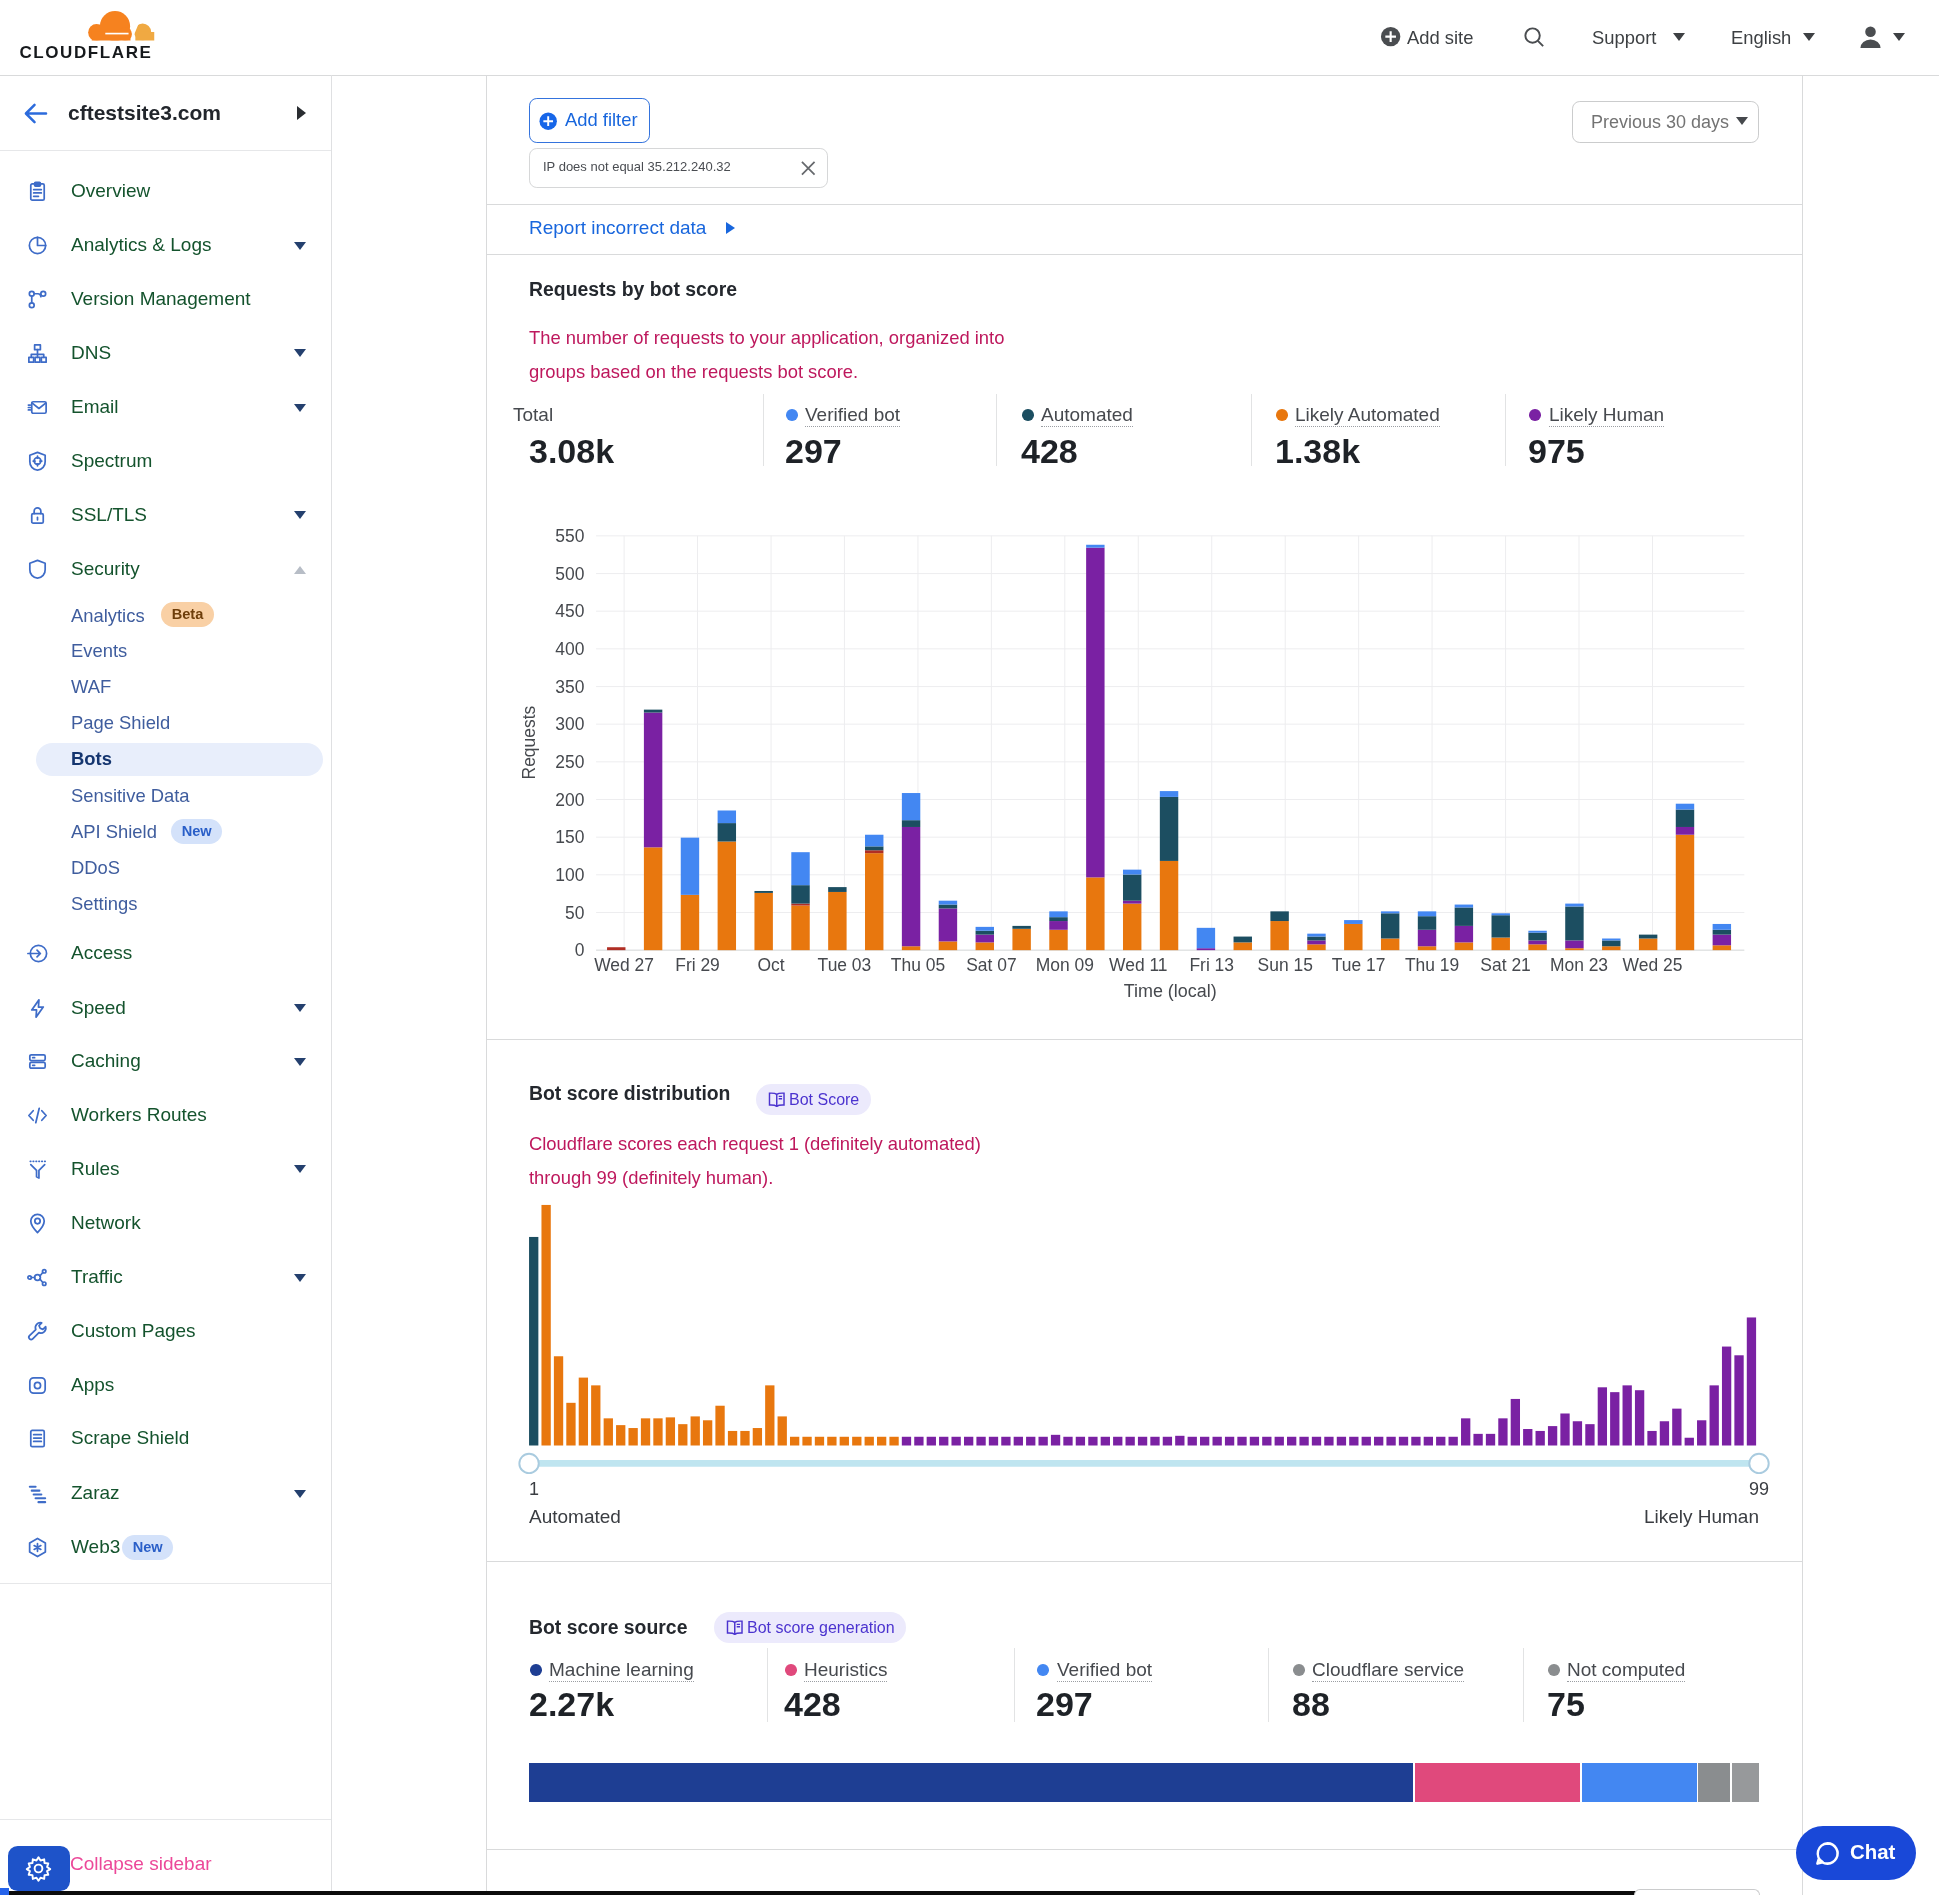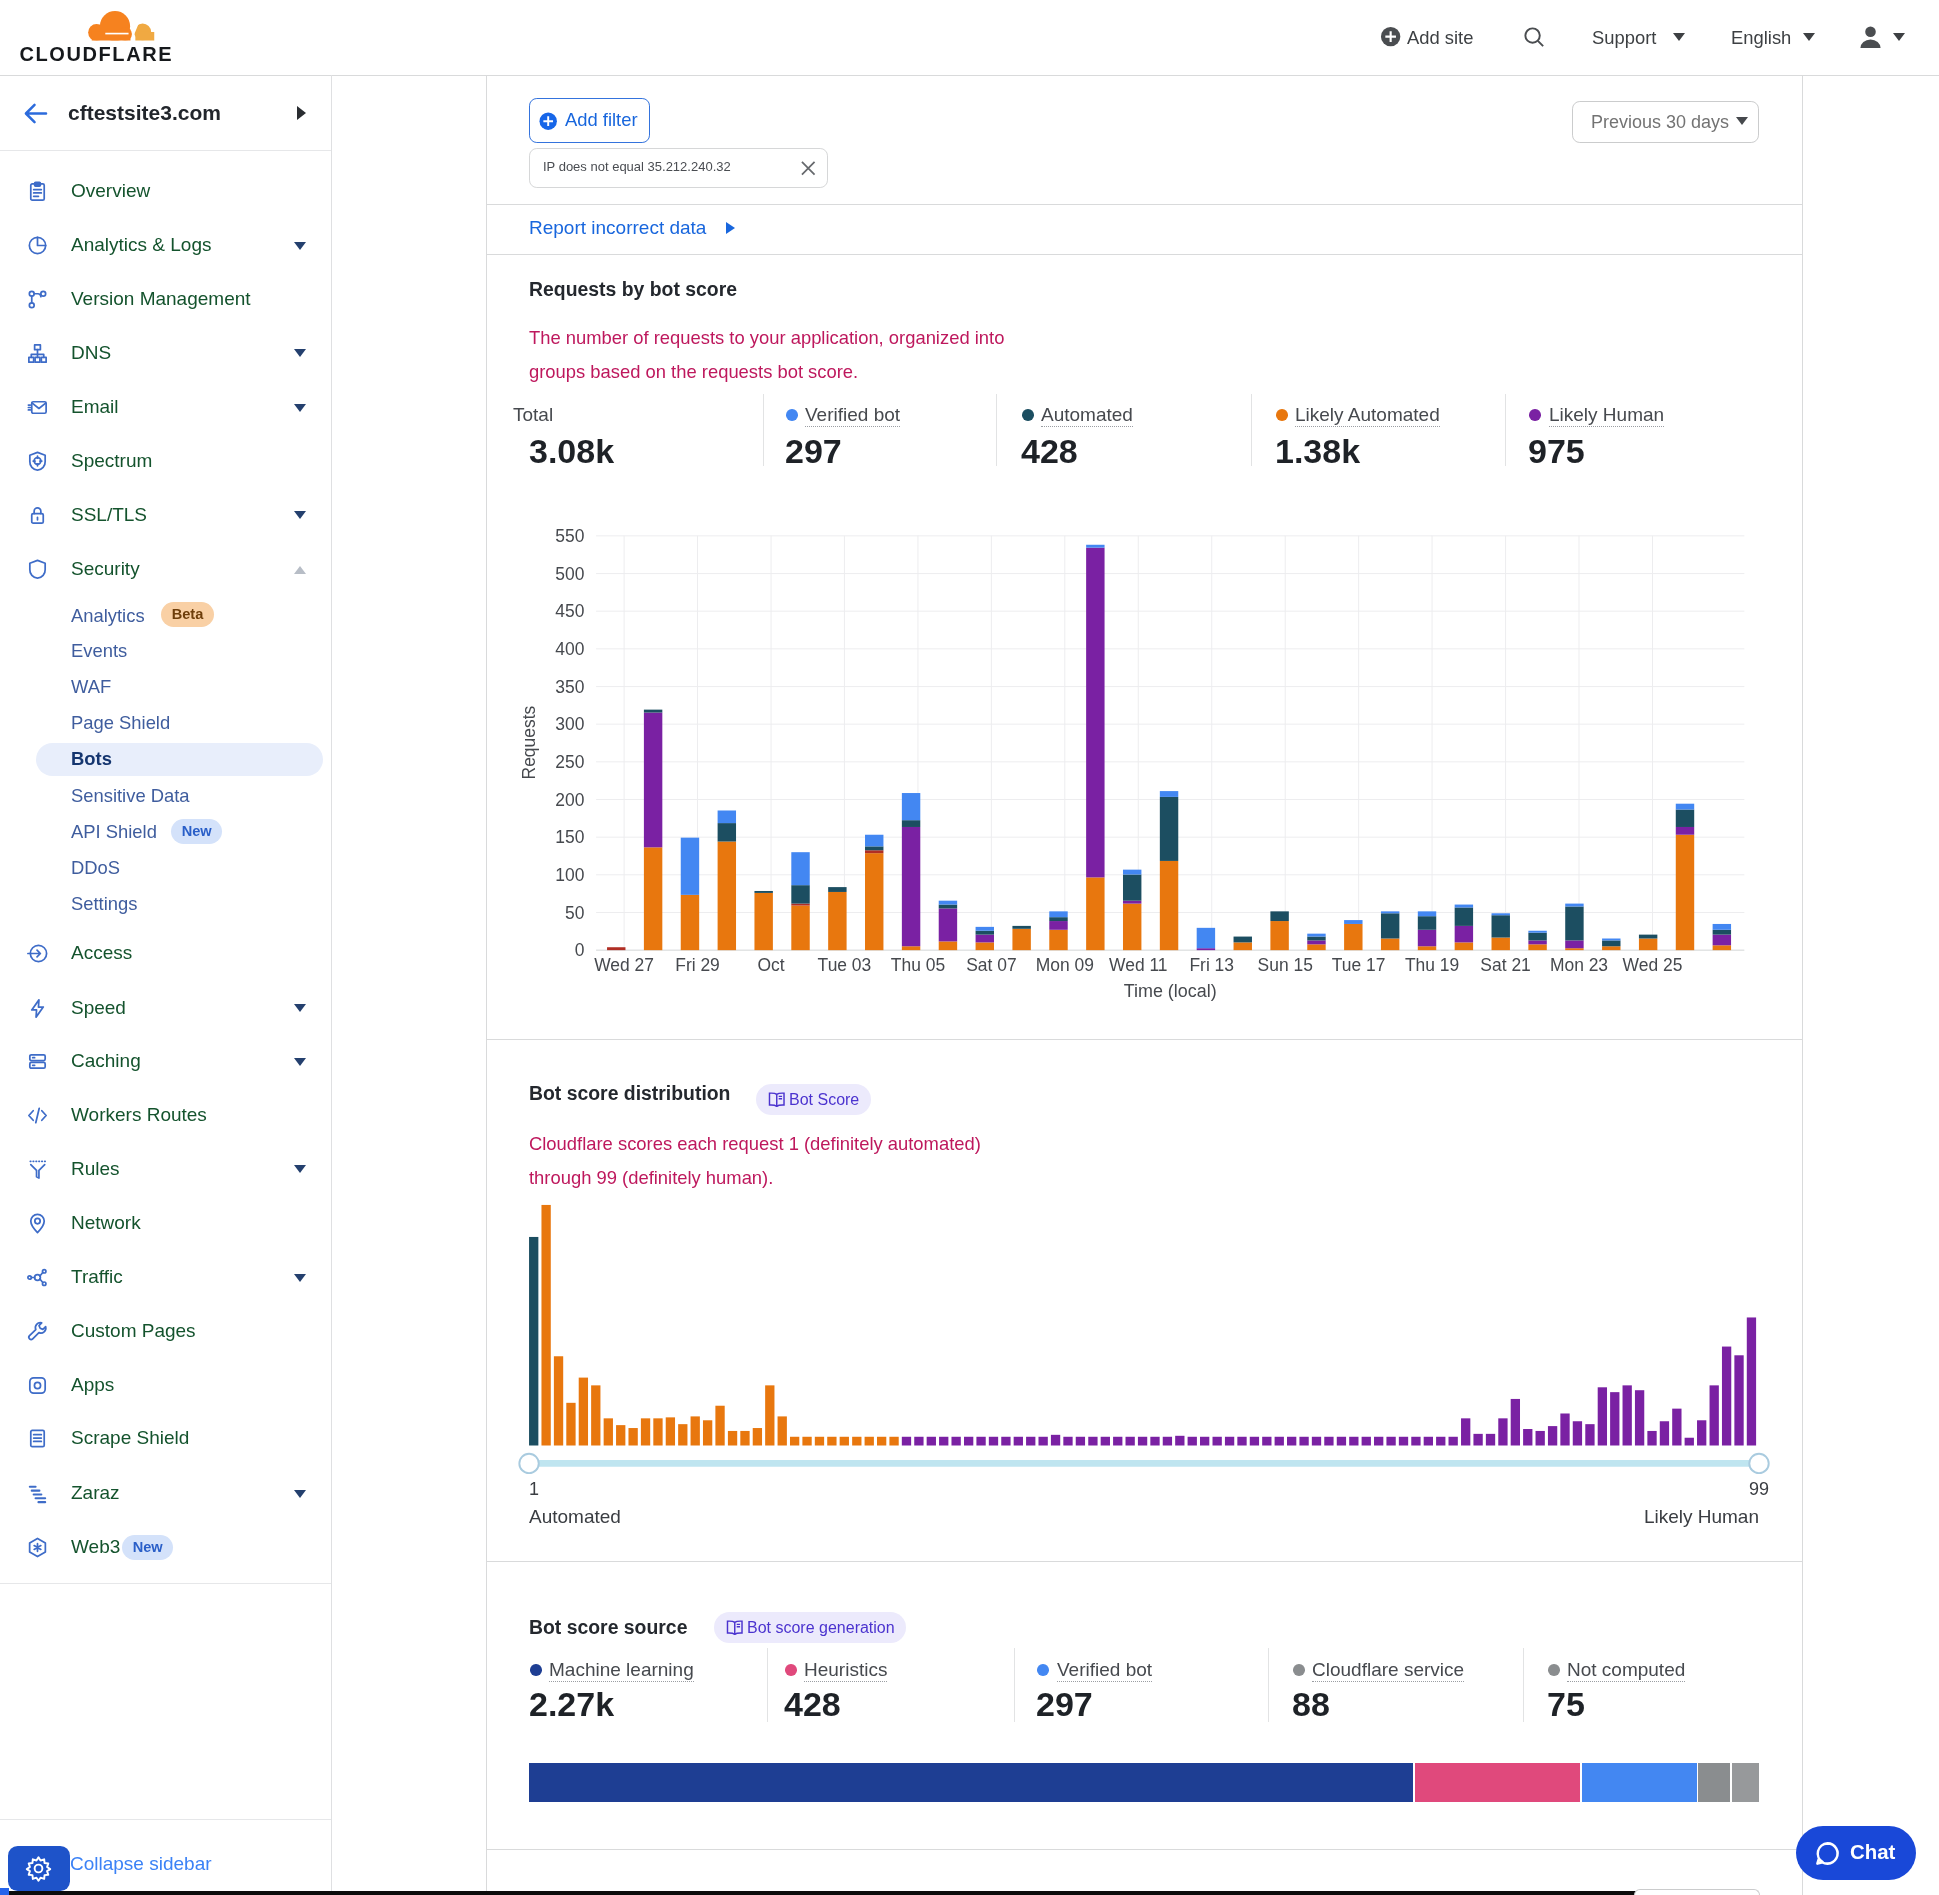--- a/index.html
+++ b/index.html
@@ -30,21 +30,21 @@
 <circle cx="147.5" cy="33" r="8.8" fill="#f0a942"></circle>
 <rect x="140" y="33" width="19.5" height="9" fill="#f0a942"></rect>
 <line x1="133" y1="45" x2="142.5" y2="22" stroke="#fff" stroke-width="3.5"></line>
 <circle cx="100" cy="33.5" r="8.7" fill="#f6821f"></circle>
 <circle cx="119" cy="27" r="15.6" fill="#f6821f"></circle>
 <rect x="95" y="32" width="40" height="10" fill="#f6821f"></rect>
 <circle cx="129.5" cy="35" r="7" fill="#f6821f"></circle>
 <rect x="109" y="33.8" width="24" height="1.7" fill="#fff"></rect>
 <rect x="85" y="42" width="100" height="5" fill="#fff"></rect>
 </svg>
-<div class="abs" style="left:19.4px;top:43px;width:141px;font-size:20px;font-weight:bold;letter-spacing:1.6px;color:#16191c">CLOUDFLARE</div>
+<div class="abs" style="left:19.4px;top:43px;width:141px;font-size:17px;font-weight:bold;letter-spacing:1.6px;color:#16191c">CLOUDFLARE</div>
 <svg class="abs" style="left:1380px;top:26px" width="21.3" height="21.3" viewBox="0 0 22 22">
       <circle cx="11" cy="11" r="10" fill="#4a4d50"></circle>
       <path d="M11 5.5v11M5.5 11h11" stroke="#fff" stroke-width="2.2"></path>
     </svg>
 <div class="hd-item" style="left:1407px;top:27px">Add site</div>
 <svg class="abs" style="left:1522px;top:25px" width="25" height="25" viewBox="0 0 26 26">
       <circle cx="11" cy="11" r="7.5" fill="none" stroke="#4a4d50" stroke-width="2"></circle>
       <path d="M16.5 16.5 L22 22" stroke="#4a4d50" stroke-width="2"></path>
     </svg>
 <div class="hd-item" style="left:1592px;top:27px">Support</div>
@@ -195,21 +195,21 @@
       </svg></div>
 <div class="nav-item" style="top:1536px">Web3</div>
 <div class="badge b-new" style="left:122px;top:1535px">New</div>
 <div class="hline" style="left:0;top:1583px;width:331px;background:#e6e7e9"></div>
 <div class="hline" style="left:0;top:1819px;width:331px;background:#e6e7e9"></div>
 <div class="abs" style="left:7.8px;top:1846px;width:62px;height:45px;border-radius:9.7px;background:#1e53c9"></div>
 <svg class="abs" style="left:24px;top:1854px" width="29" height="29" viewBox="0 0 24 24" fill="none" stroke="#fff" stroke-width="1.6">
       <circle cx="12" cy="12" r="3.2"></circle>
       <path d="M12 2.8 l1.7 2.6 3 -1 .3 3.1 3.1 .3 -1 3 2.6 1.7 -2.6 1.7 1 3 -3.1 .3 -.3 3.1 -3 -1 -1.7 2.6 -1.7 -2.6 -3 1 -.3 -3.1 -3.1 -.3 1 -3 -2.6 -1.7 2.6 -1.7 -1 -3 3.1 -.3 .3 -3.1 3 1 z" stroke-linejoin="round"></path>
     </svg>
-<div class="abs" style="left:70px;top:1853px;font-size:19px;color:#3b82f6">Collapse sidebar</div>
+<div class="abs" style="left:70px;top:1853px;font-size:19px;color:#ec4899">Collapse sidebar</div>
 <div class="vline" style="left:486px;top:75px;height:1820px"></div>
 <div class="vline" style="left:1802px;top:75px;height:1820px"></div>
 <div class="hline" style="left:487px;top:204px;width:1315px"></div>
 <div class="hline" style="left:487px;top:254px;width:1315px"></div>
 <div class="hline" style="left:487px;top:1039px;width:1315px"></div>
 <div class="hline" style="left:487px;top:1561px;width:1315px"></div>
 <div class="hline" style="left:487px;top:1849px;width:1315px"></div>
 <div class="abs" style="left:529px;top:98px;width:121px;height:45px;border:1.9px solid #3473dd;border-radius:7.8px;background:#fff"></div>
 <svg class="abs" style="left:539px;top:112px" width="18.4" height="18.4" viewBox="0 0 19 19">
       <circle cx="9.5" cy="9.5" r="9" fill="#1766e8"></circle>

